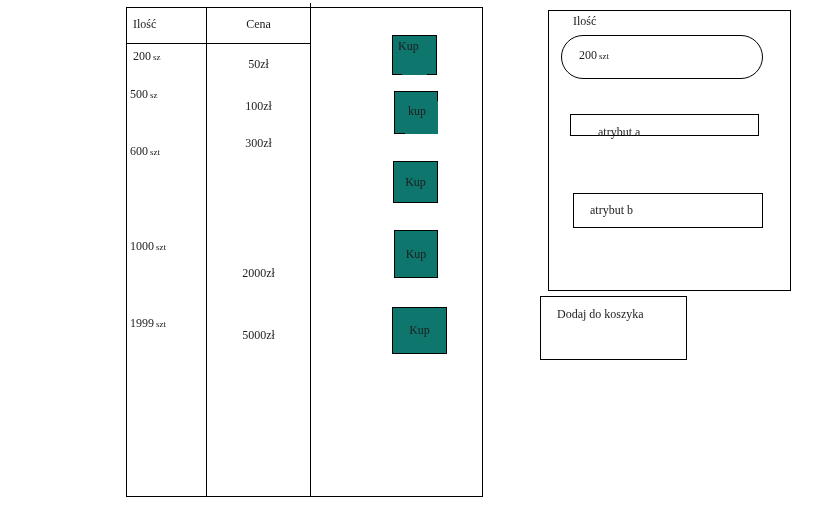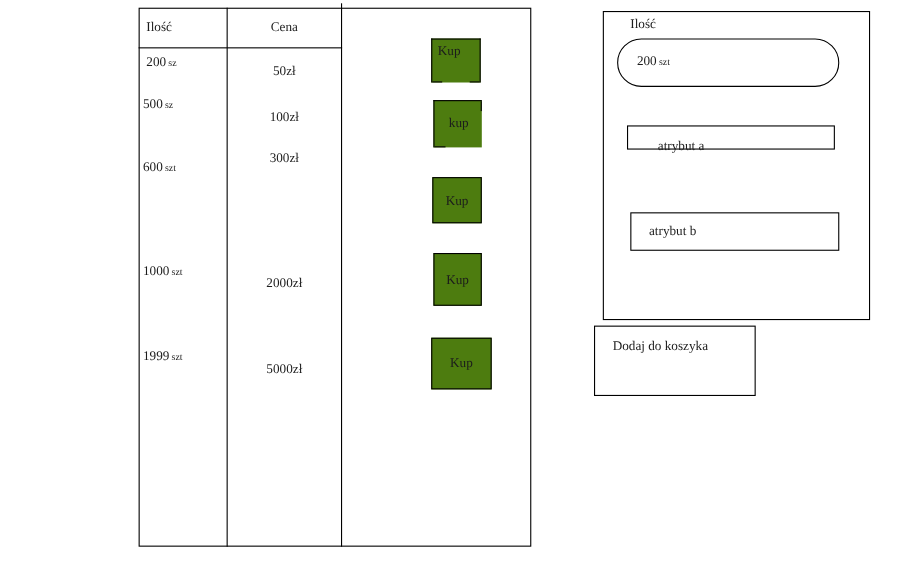--- a/index.html
+++ b/index.html
@@ -34,25 +34,25 @@
 
   #qty-0 { top: 49px;  left: 133px; }
   #qty-1 { top: 87px;  }
   #qty-2 { top: 144px; }
   #qty-3 { top: 239px; }
   #qty-4 { top: 316px; }
 
   #price-0 { top: 57px;  }
   #price-1 { top: 99px;  }
   #price-2 { top: 136px; }
-  #price-3 { top: 250px; text-align: center; }
+  #price-3 { top: 266px; text-align: center; }
   #price-4 { top: 328px; }
 
   
-  .buy-btn { position: absolute; background: #4d7c0f; cursor: pointer; }
+  .buy-btn { position: absolute; background: #0f766e; cursor: pointer; }
 
   #buy-0 {
     left: 392px; top: 35px; width: 45px; height: 40px;
     border-top: 1px solid #000; border-left: 1px solid #000; border-right: 1px solid #000;
     padding: 3px 0 0 5px;
   }
   #buy-0::before { content: ""; position: absolute; left: 0;  bottom: 0; width: 9px; height: 1px; background: #000; }
   #buy-0::after  { content: ""; position: absolute; right: 0; bottom: 0; width: 9px; height: 1px; background: #000; }
 
   #buy-1 {

